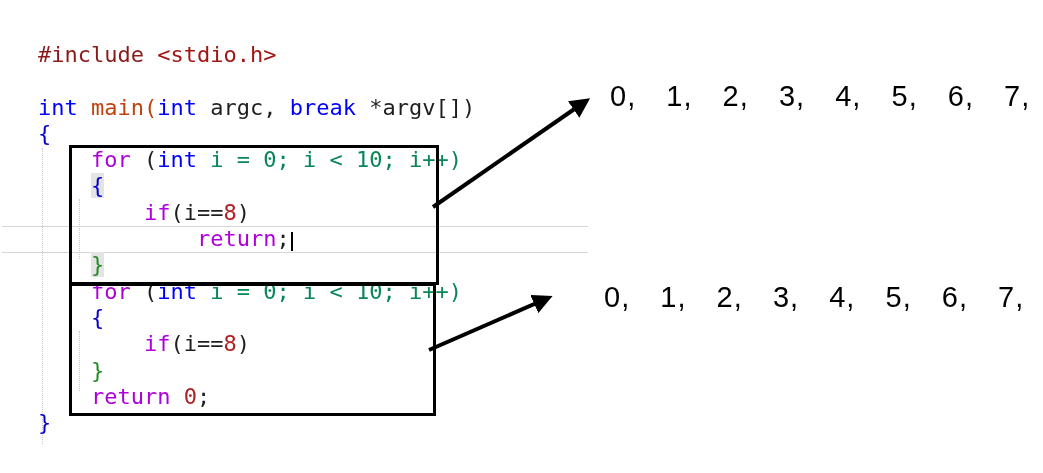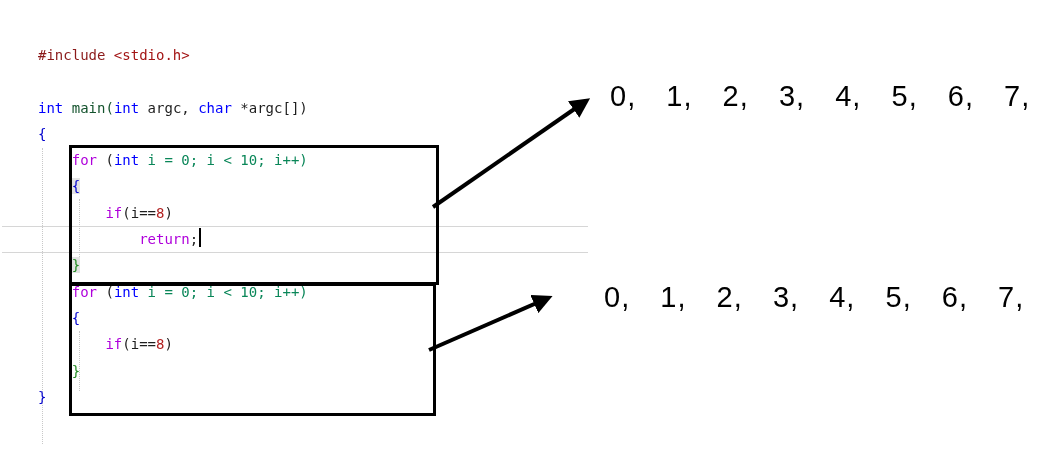--- a/index.html
+++ b/index.html
@@ -15,21 +15,21 @@
     position: absolute;
     left: 38px;
     top: 42px;
     z-index: 2;
   }
   .code-line {
     white-space: pre;
     height: 26.3px;
     line-height: 26.3px;
     font-family: "DejaVu Sans Mono", monospace;
-    font-size: 14px;
+    font-size: 22px;
   }
   .brace-hl { background: #e4e4e4; }
   .cursor {
     display: inline-block;
     width: 2px;
     height: 19px;
     background: #000;
     vertical-align: text-bottom;
     margin-left: 1px;
   }
@@ -84,31 +84,32 @@
 
   <div id="current-line-highlight"></div>
 
   <div class="indent-guide" style="left:42px; top:148px; height:296px;"></div>
   <div class="indent-guide" style="left:79px; top:199px; height:60px;"></div>
   <div class="indent-guide" style="left:79px; top:331px; height:60px;"></div>
 
   <div id="code-area">
       <div class="code-line"><span style="color: rgb(139, 26, 26);">#include </span><span style="color: rgb(163, 21, 21);">&lt;stdio.h&gt;</span></div>
       <div class="code-line"> </div>
-      <div class="code-line"><span style="color: rgb(0, 0, 255);">int</span><span style="color: #14532d;"> main(</span><span style="color: rgb(0, 0, 255);">int</span><span style="color: rgb(30, 30, 30); text-align: right;"> argc, </span><span style="color: rgb(0, 0, 255);">char</span><span style="color: rgb(30, 30, 30);"> *argc[])</span></div>
+      <div class="code-line"><span style="color: rgb(0, 0, 255);">int</span><span style="color: #c2410c;"> main(</span><span style="color: rgb(0, 0, 255);">int</span><span style="color: rgb(30, 30, 30); text-align: right;"> argc, </span><span style="color: rgb(0, 0, 255);">break</span><span style="color: rgb(30, 30, 30);"> *argv[])</span></div>
       <div class="code-line"><span style="color: rgb(0, 0, 205);">{</span></div>
       <div class="code-line"><span style="color: rgb(30, 30, 30);">    </span><span style="color: rgb(175, 0, 219);">for</span><span style="color: rgb(30, 30, 30);"> (</span><span style="color: rgb(0, 0, 255);">int</span><span style="color: rgb(9, 134, 88);"> i = 0; i &lt; 10; i++)</span></div>
       <div class="code-line"><span style="color: rgb(30, 30, 30);">    </span><span class="brace-hl" style="color: rgb(0, 0, 205);">{</span></div>
       <div class="code-line"><span style="color: rgb(30, 30, 30);">        </span><span style="color: rgb(175, 0, 219);">if</span><span style="color: rgb(30, 30, 30);">(i==</span><span style="color: rgb(178, 34, 34);">8</span><span style="color: rgb(30, 30, 30);">)</span></div>
       <div class="code-line"><span style="color: rgb(30, 30, 30);">            </span><span style="color: rgb(175, 0, 219);">return</span><span style="color: rgb(30, 30, 30);">;</span><span class="cursor"></span></div>
       <div class="code-line"><span style="color: rgb(30, 30, 30);">    </span><span class="brace-hl" style="color: rgb(34, 139, 34);">}</span></div>
       <div class="code-line"><span style="color: rgb(30, 30, 30);">    </span><span style="color: rgb(175, 0, 219);">for</span><span style="color: rgb(30, 30, 30);"> (</span><span style="color: rgb(0, 0, 255);">int</span><span style="color: rgb(9, 134, 88);"> i = 0; i &lt; 10; i++)</span></div>
       <div class="code-line"><span style="color: rgb(30, 30, 30);">    </span><span style="color: rgb(0, 0, 205);">{</span></div>
       <div class="code-line"><span style="color: rgb(30, 30, 30);">        </span><span style="color: rgb(175, 0, 219);">if</span><span style="color: rgb(30, 30, 30);">(i==</span><span style="color: rgb(178, 34, 34);">8</span><span style="color: rgb(30, 30, 30);">)</span></div>
       <div class="code-line"><span style="color: rgb(30, 30, 30);">    </span><span style="color: rgb(34, 139, 34);">}</span></div>
+      <div class="code-line"><span style="color: rgb(30, 30, 30);">    </span><span style="color: rgb(175, 0, 219);">return</span><span style="color: rgb(30, 30, 30);"> </span><span style="color: rgb(178, 34, 34);">0</span><span style="color: rgb(30, 30, 30);">;</span></div>
       <div class="code-line"><span style="color: rgb(0, 0, 205);">}</span></div>
     </div>
 
   <div id="break-loop-box" class="anno-box"></div>
   <div id="continue-loop-box" class="anno-box"></div>
 
   <svg id="arrow-overlay" viewBox="0 0 1043 473" xmlns="http://www.w3.org/2000/svg">
     <defs>
       <marker id="arrowhead" markerWidth="5" markerHeight="5" refX="7.5" refY="5" orient="auto" markerUnits="strokeWidth" viewBox="0 0 10 10">
         <path d="M0,0 L10,5 L0,10 z" fill="#000"></path>

